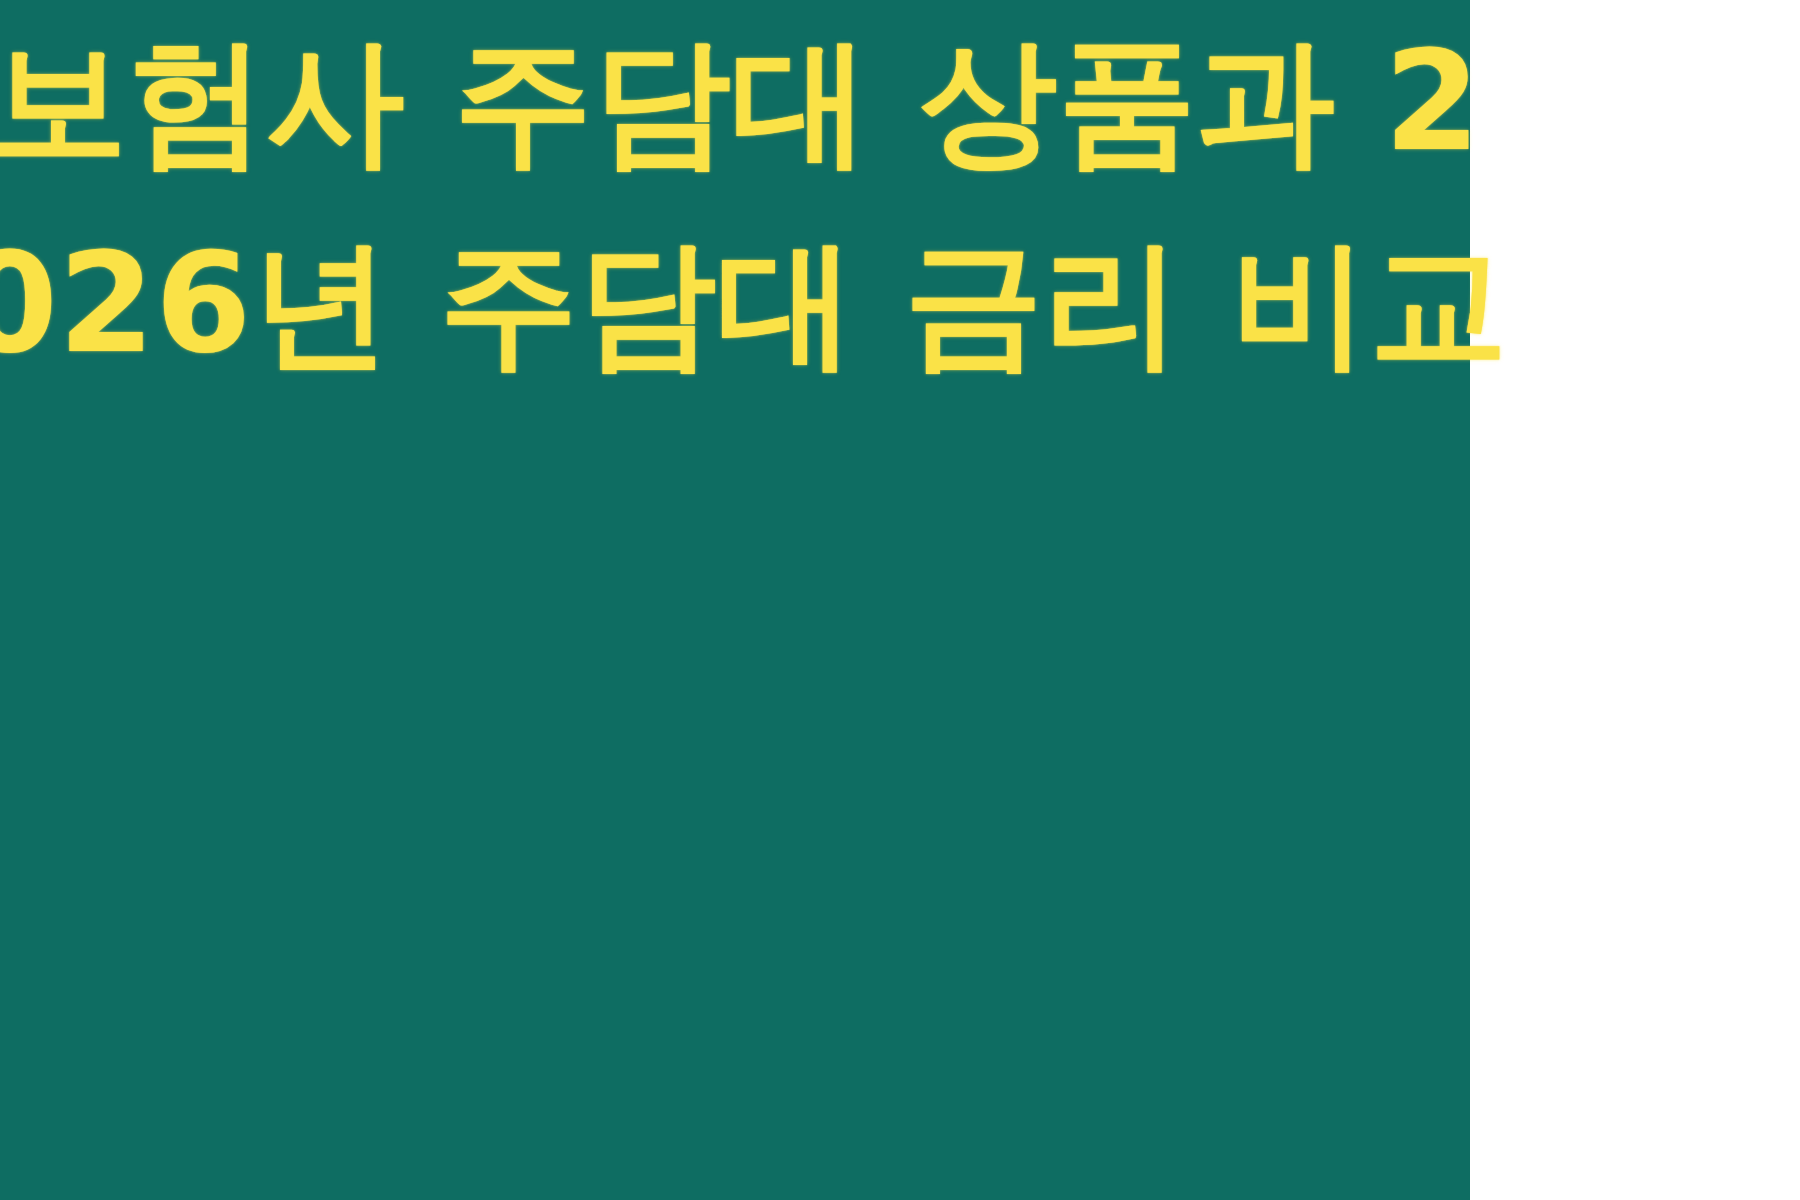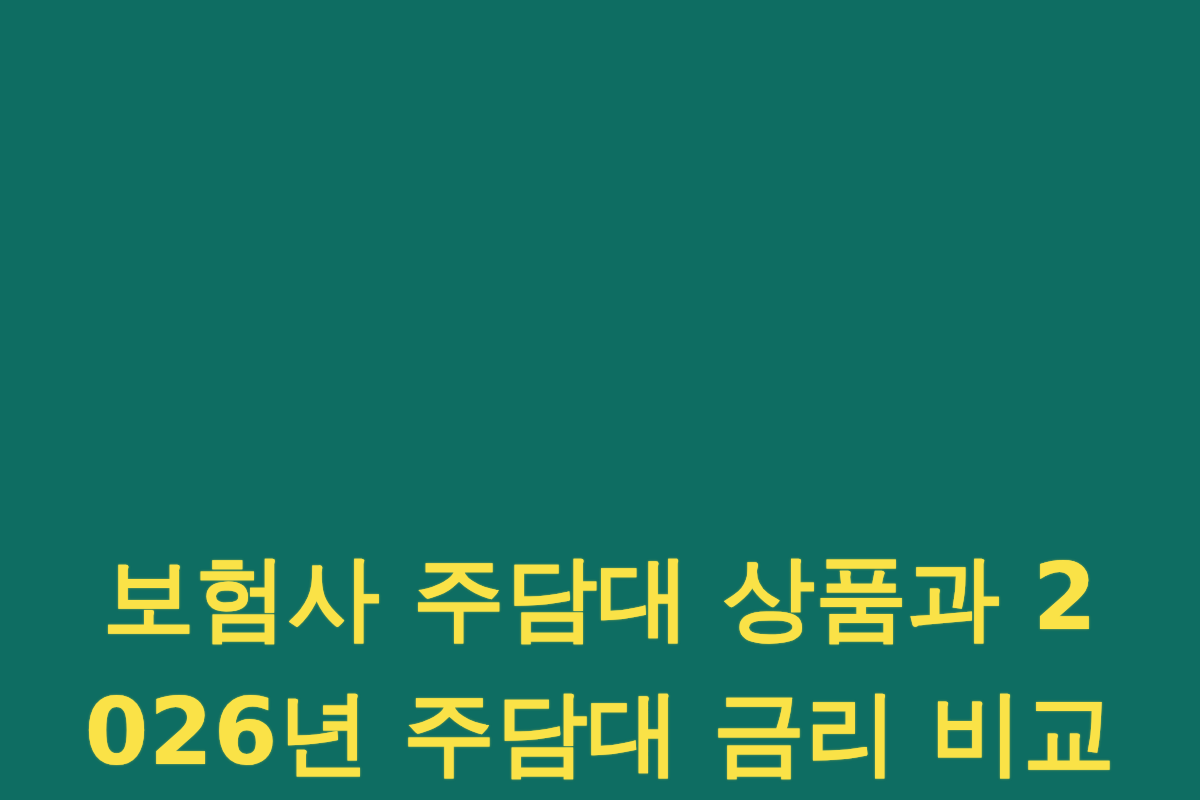--- a/index.html
+++ b/index.html
@@ -12,25 +12,25 @@
     width: 1200px;
     height: 800px;
     overflow: hidden;
     font-family: "Liberation Sans", "DejaVu Sans", sans-serif;
   }
 
   
   .thumbnail-card {
     position: relative;
     box-sizing: border-box;
-    width: 1200px;
+    width: 980px;
     height: 800px;
     background-color: #0E6D62;
     display: flex;
-    align-items: flex-end;
+    align-items: flex-start;
     justify-content: center;
   }
 
   
   .headline {
     box-sizing: border-box;
     width: 1200px;
     padding: 0 60px;
     margin: 0;
     text-align: center;

